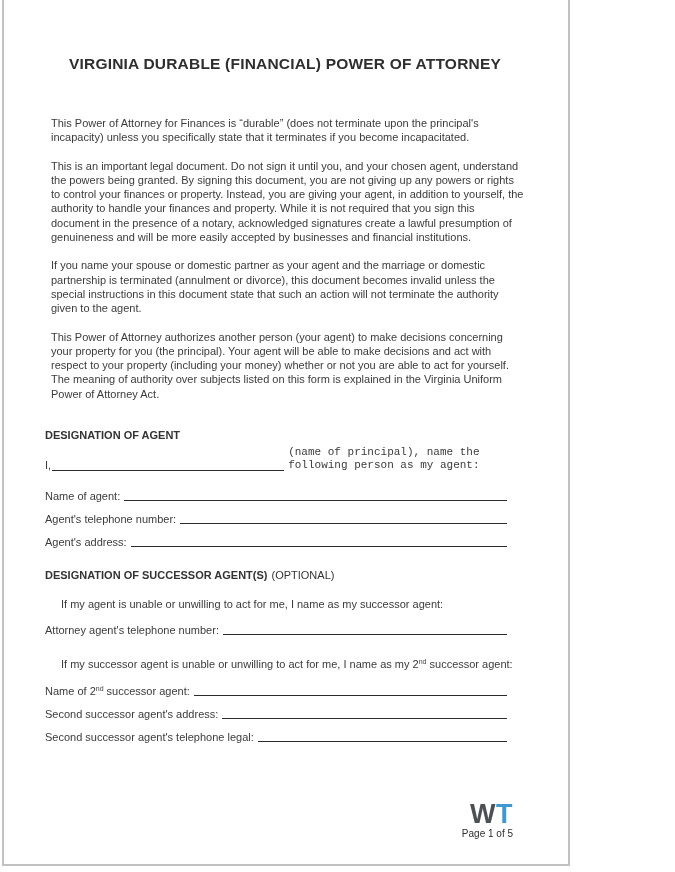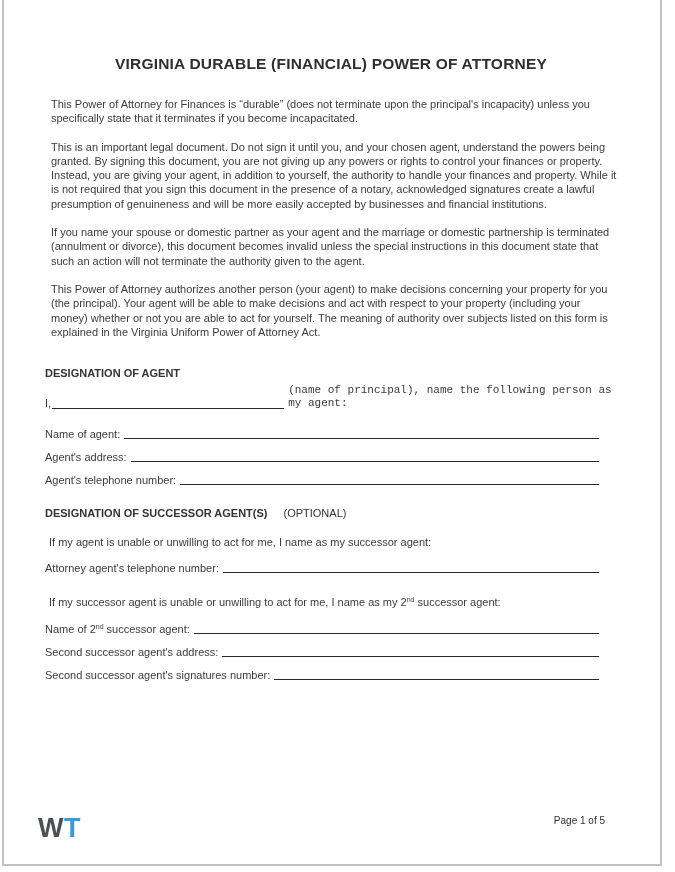--- a/index.html
+++ b/index.html
@@ -4,21 +4,21 @@
 <style>
   html, body {
     margin: 0;
     padding: 0;
     background: #ffffff;
     font-family: "Liberation Sans", "DejaVu Sans", sans-serif;
   }
   .page {
     position: relative;
     box-sizing: border-box;
-    width: 660px;
+    width: 568px;
     height: 866px;
     margin-left: 2px;
     background: #ffffff;
     border-left: 2px solid #bfc1c3;
     border-right: 2px solid #bfc1c3;
     border-bottom: 2px solid #bfc1c3;
     overflow: hidden;
     color: #3b3b3b;
   }
   .content {
@@ -26,34 +26,34 @@
     font-size: 11px;
   }
   .doc-title {
     margin: 55px 0 0 0;
     text-align: center;
     font-size: 15.5px;
     font-weight: bold;
     letter-spacing: 0.2px;
     color: #2e2e2e;
   }
-  .paras { margin-top: 24px; }
+  .paras { margin-top: 43px; }
   .para {
     margin: 0 0 14px 6px;
     line-height: 14.3px;
   }
   .section-heading {
     margin-top: 28px;
     font-weight: bold;
     font-size: 11px;
     color: #333333;
   }
   .section-heading .reg {
     font-weight: normal;
-    padding-left: 16px;
+    padding-left: 4px;
   }
   .principal-row {
     display: flex;
     align-items: flex-end;
     margin-top: 17px;
     margin-bottom: 7px;
     height: 14px;
     line-height: 13px;
   }
   .line {
@@ -69,36 +69,38 @@
   }
   .post { padding-left: 4px; font-family: Liberation Mono, monospace; }
   .fields { margin-right: 18px; }
   .field {
     display: flex;
     align-items: flex-end;
     height: 23px;
     line-height: 12px;
   }
   .intro-line {
-    margin: 16px 0 2px 4px;
+    margin: 16px 0 2px 16px;
     line-height: 14.3px;
   }
   .gap-lg { margin-top: 21px; }
   sup {
     font-size: 7px;
     line-height: 0;
     vertical-align: 4px;
   }
   .footer {
     position: absolute;
-    left: 34px;
+    left: 45px;
     right: 55px;
     bottom: 22px;
     display: flex;
     justify-content: space-between;
+    align-items: flex-end;
+    flex-direction: column;
   }
   .logo {
     font-size: 27px;
     font-weight: bold;
     letter-spacing: 0.5px;
     line-height: 1;
   }
   .logo .w { color: #4b5055; }
   .logo .t { color: #3f98d2; }
   .page-num {
@@ -130,25 +132,25 @@
         <span class="line principal-line"></span>
         <span class="post">(name of principal), name the following person as my agent:</span>
       </div>
 
       <div class="fields">
         <div class="field">
           <span class="lbl">Name of agent:</span>
           <span class="line"></span>
         </div>
         <div class="field">
-          <span class="lbl">Agent's address:</span>
+          <span class="lbl">Agent's telephone number:</span>
           <span class="line"></span>
         </div>
         <div class="field">
-          <span class="lbl">Agent's telephone number:</span>
+          <span class="lbl">Agent's address:</span>
           <span class="line"></span>
         </div>
       </div>
     </div>
 
     <div class="section">
       <div class="section-heading gap-lg">
         <span>DESIGNATION OF SUCCESSOR AGENT(S)</span><span class="reg">(OPTIONAL)</span>
       </div>
 
@@ -168,21 +170,21 @@
       <div class="fields">
         <div class="field">
           <span class="lbl"><span>Name of 2</span><sup>nd</sup><span> successor agent:</span></span>
           <span class="line"></span>
         </div>
         <div class="field">
           <span class="lbl">Second successor agent's address:</span>
           <span class="line"></span>
         </div>
         <div class="field">
-          <span class="lbl">Second successor agent's signatures number:</span>
+          <span class="lbl">Second successor agent's telephone legal:</span>
           <span class="line"></span>
         </div>
       </div>
     </div>
 
   </div>
 
   <div class="footer">
     <div class="logo">
       <span class="w">W</span><span class="t">T</span>

